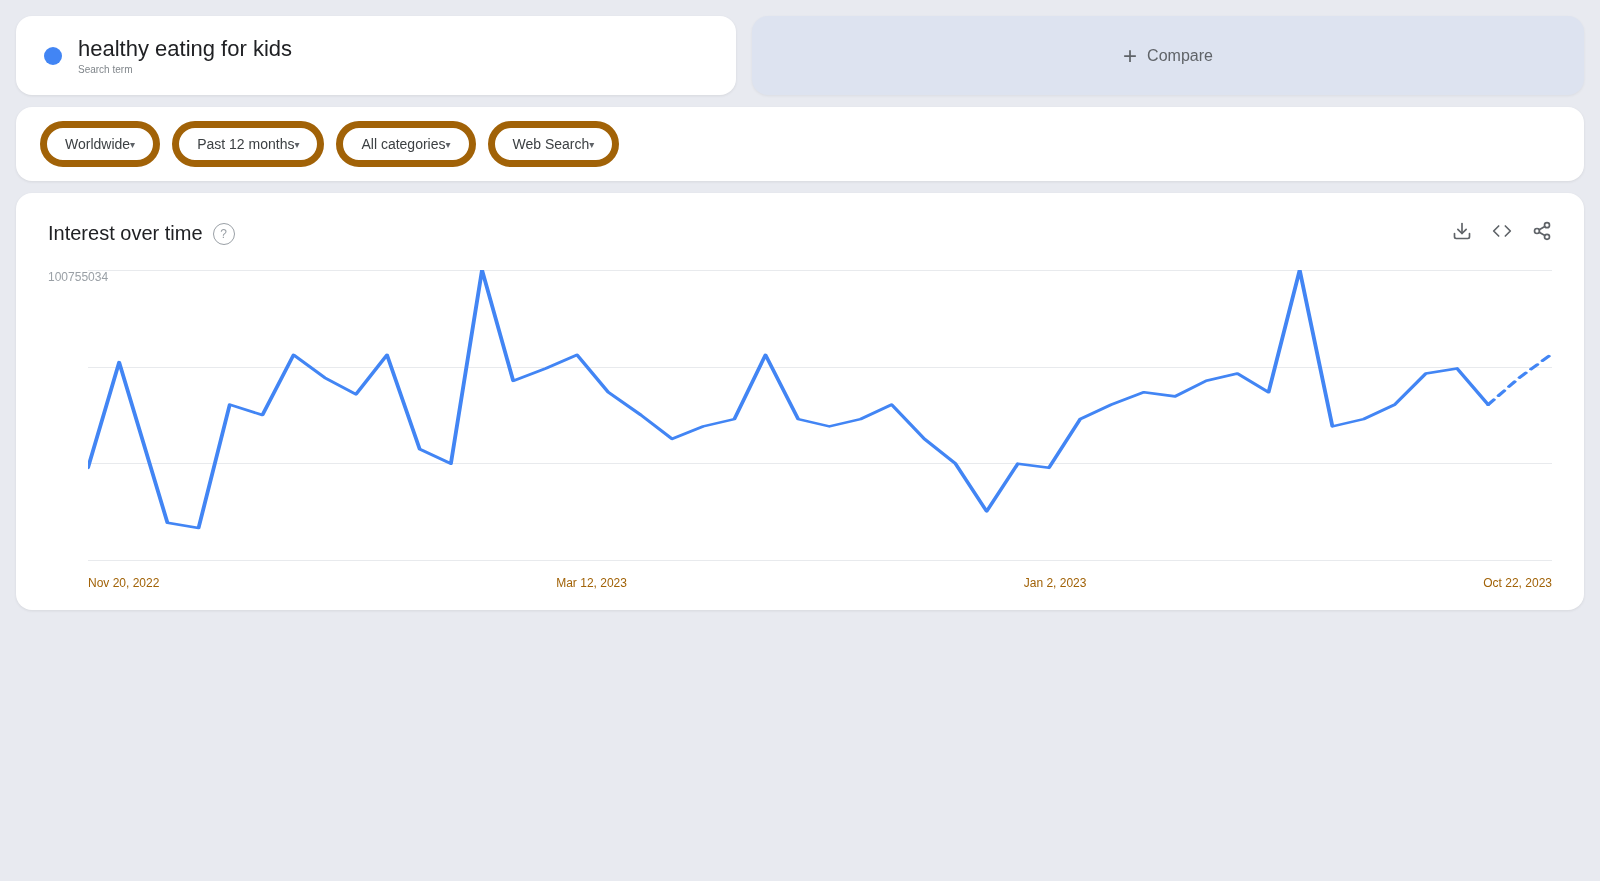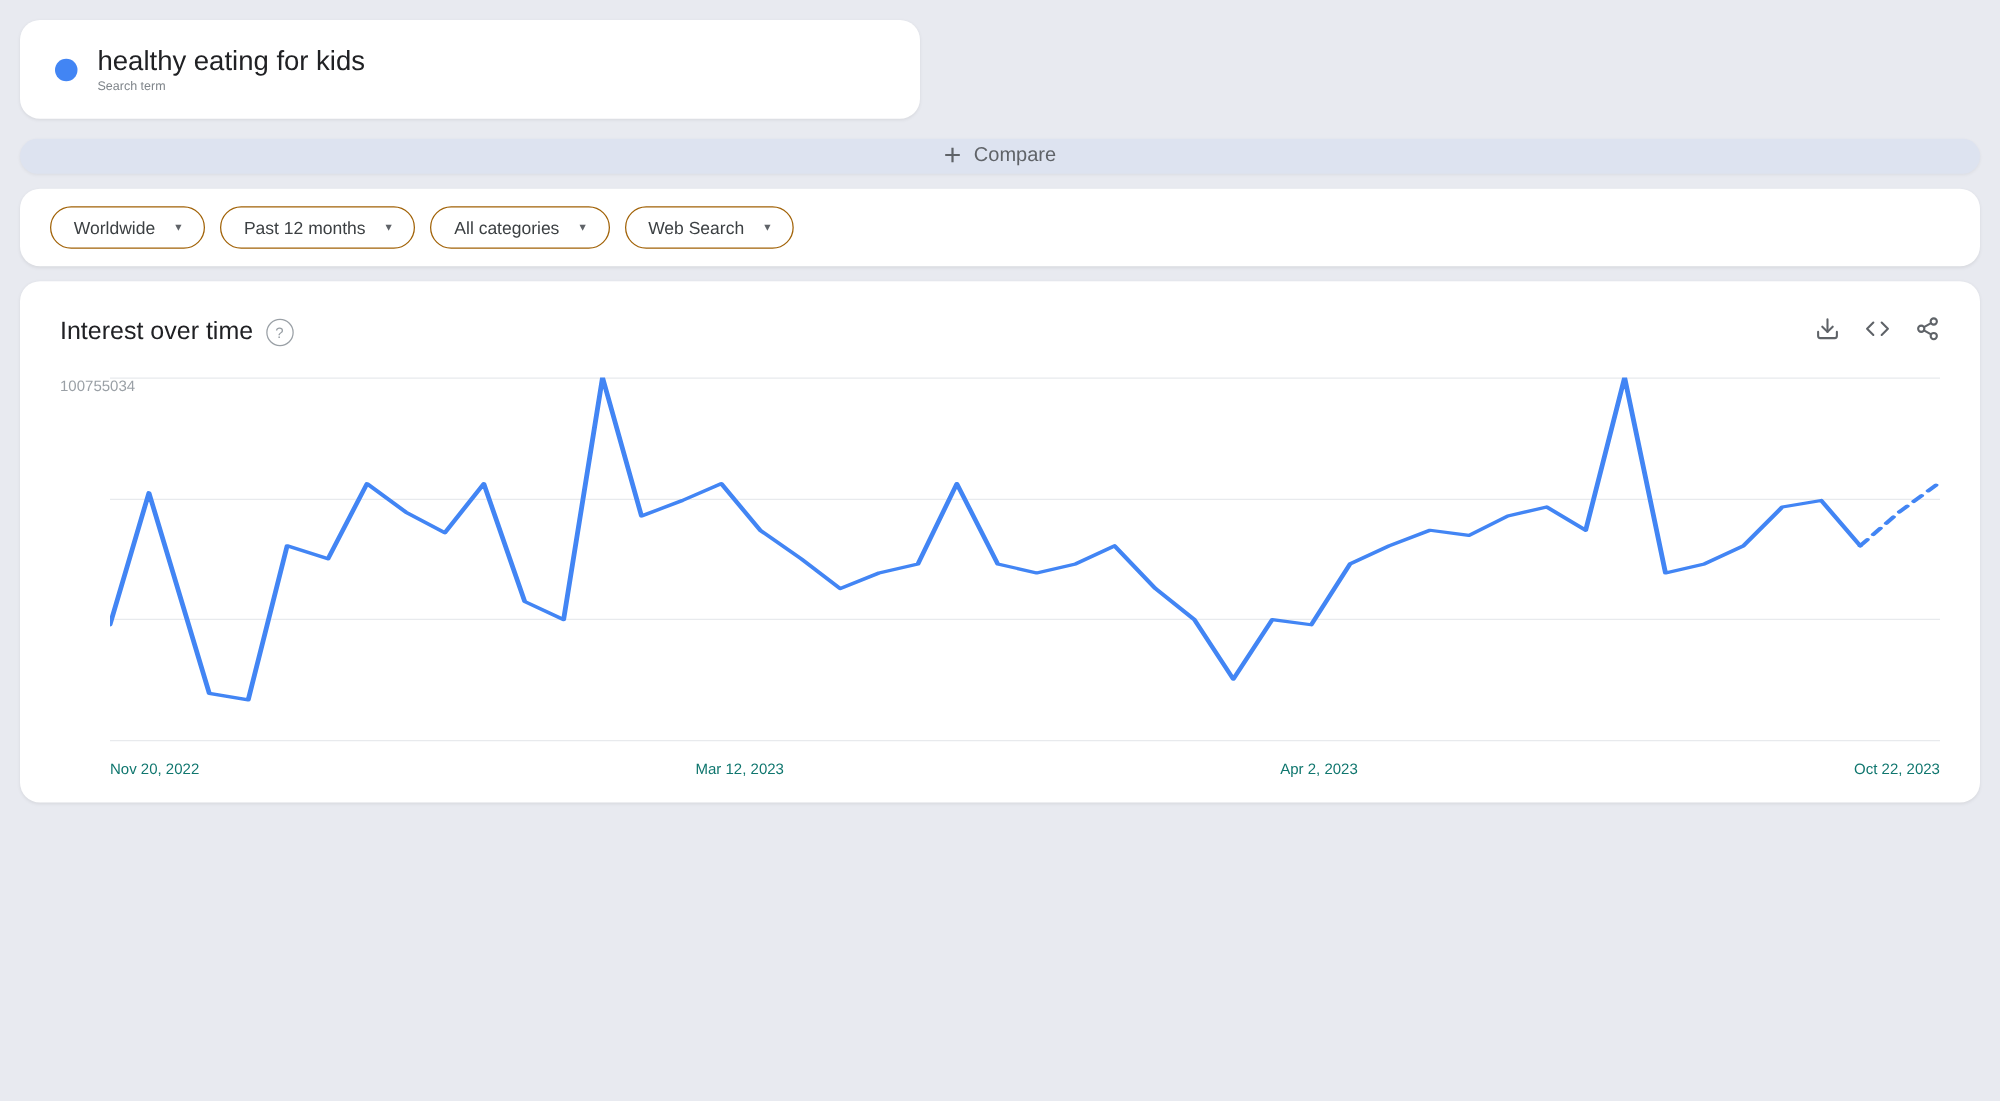--- a/index.html
+++ b/index.html
@@ -7,21 +7,20 @@
       background: #e8eaf0;
       font-family: 'Google Sans', Arial, sans-serif;
       min-height: 881px;
       padding: 16px;
     }
 
     .top-row {
       display: flex;
       gap: 16px;
       margin-bottom: 12px;
-      flex-direction: column;
     }
 
     .search-term-card {
       background: #fff;
       border-radius: 16px;
       padding: 20px 28px;
       flex: 0 0 auto;
       width: 720px;
       display: flex;
       align-items: center;
@@ -83,30 +82,30 @@
       border-radius: 16px;
       padding: 14px 24px;
       display: flex;
       gap: 12px;
       align-items: center;
       margin-bottom: 12px;
       box-shadow: 0 1px 3px rgba(0,0,0,0.08);
     }
 
     .filter-btn {
-      border: 1px solid #a16207;
+      border: 7px solid #a16207;
       border-radius: 24px;
       padding: 8px 18px;
       background: #fff;
       font-size: 14px;
       color: #3c4043;
       cursor: pointer;
       display: flex;
       align-items: center;
-      gap: 16px;
+      gap: 0;
       font-family: inherit;
     }
 
     .chevron {
       font-size: 10px;
       color: #5f6368;
     }
 
     .chart-card {
       background: #fff;
@@ -214,21 +213,21 @@
       left: 0;
       right: 0;
       height: 24px;
       display: flex;
       justify-content: space-between;
       align-items: flex-end;
     }
 
     .x-label {
       font-size: 12px;
-      color: #0f766e;
+      color: #a16207;
       margin-top: 36px;
     }
   </style>
 </head>
 <body>
 
 <div class="top-row">
   <div class="search-term-card">
     <div class="blue-dot"></div>
     <div class="search-term-text">
@@ -366,17 +365,17 @@
           879,95
           899,130
         "></polyline>
 
       <polyline class="chart-line-dotted" points="899,130 919,104 939,82"></polyline>
     </svg>
 
     <div class="x-axis">
       <span class="x-label">Nov 20, 2022</span>
       <span class="x-label">Mar 12, 2023</span>
-      <span class="x-label">Apr 2, 2023</span>
+      <span class="x-label">Jan 2, 2023</span>
       <span class="x-label">Oct 22, 2023</span>
     </div>
   </div>
 </div>
 
 </body></html>

